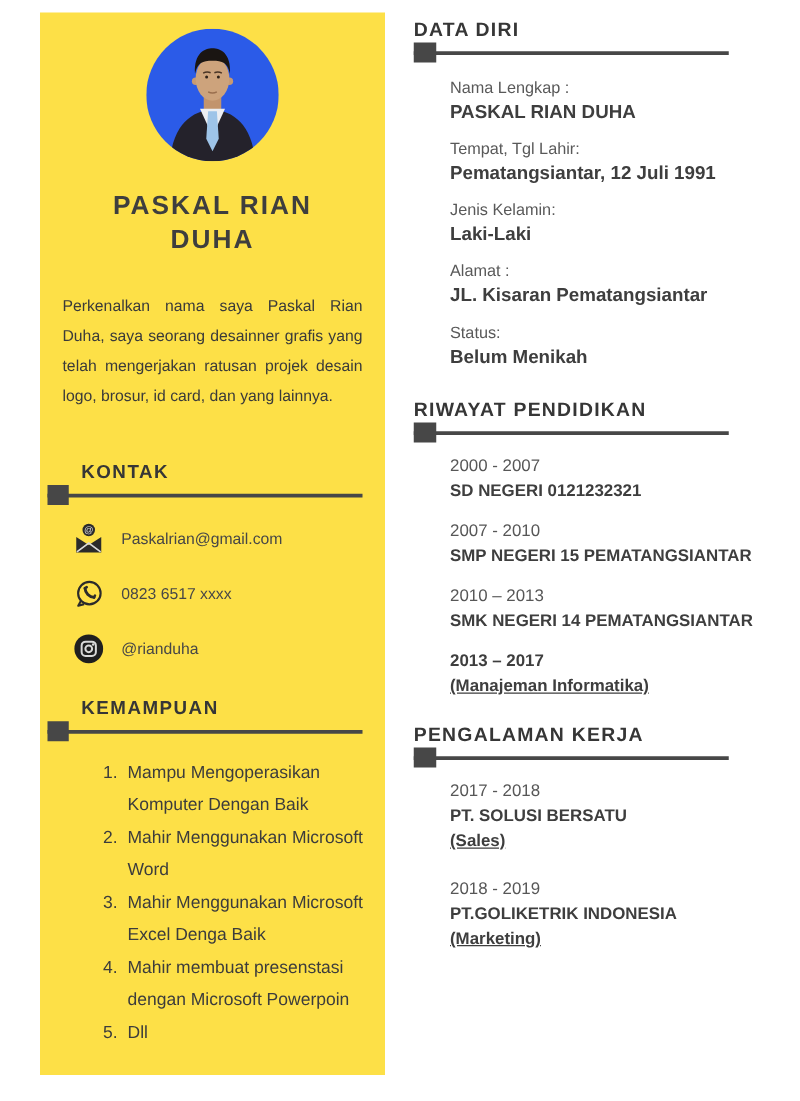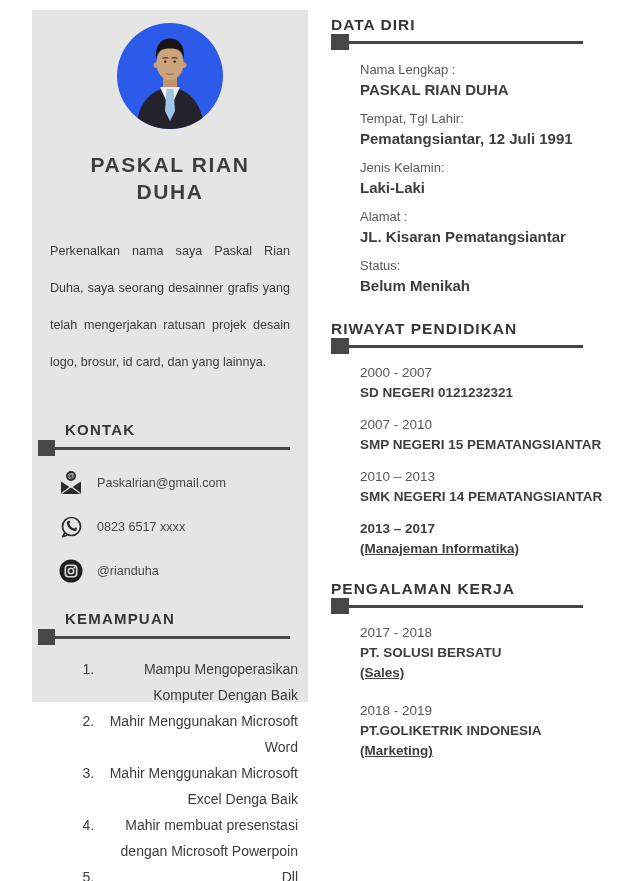--- a/index.html
+++ b/index.html
@@ -4,33 +4,33 @@
 <style>
   html,body { margin:0; padding:0; }
   body {
     width:640px; height:881px; background:#ffffff; position:relative;
     font-family:"Liberation Sans", sans-serif; overflow:hidden;
     -webkit-font-smoothing:antialiased;
   }
 
   
   .sidebar {
-    position:absolute; left:32px; top:10px; width:276px; height:692px;
-    background:#e5e5e5;
+    position:absolute; left:32px; top:10px; width:276px; height:850px;
+    background:#fde047;
   }
   .photo-wrap { width:106px; height:106px; margin:13px auto 0; }
   .photo-wrap svg { display:block; width:106px; height:106px; }
 
   .name {
     margin-top:22px; text-align:center; font-size:21px; font-weight:bold;
     letter-spacing:1.6px; color:#3e3e3e; line-height:27px;
   }
 
   .intro {
-    margin:28px 18px 0 18px; font-size:12.6px; line-height:37px;
+    margin:28px 18px 0 18px; font-size:12.6px; line-height:24px;
     text-align:justify; color:#3a3a3a;
   }
 
   .side-section { margin-top:40px; }
   .side-heading {
     margin-left:33px; font-size:15px; font-weight:bold; letter-spacing:1.2px;
     color:#363636;
   }
   .side-rule {
     margin:9px 18px 0 6px; height:3px; background:#474747; position:relative;
@@ -43,21 +43,20 @@
   .contact-list { margin-top:20px; }
   .contact-row {
     display:flex; align-items:center; padding-left:26px; margin-bottom:18px;
   }
   .contact-row svg { width:26px; height:26px; flex:none; }
   .contact-text { margin-left:13px; font-size:12.6px; color:#474747; }
 
   .skills-list {
     margin:17px 10px 0 0; padding-left:66px; font-size:14px; line-height:26px;
     color:#3c3c3c;
-    text-align:right;
   }
   .skills-list li { padding-left:4px; }
 
   
   .main { position:absolute; left:331px; top:10px; width:252px; }
   .main-section-title {
     font-size:15.5px; font-weight:bold; letter-spacing:1px;
     color:#363636;
   }
   .main-rule { margin-top:7px; height:3px; background:#474747; position:relative; }

